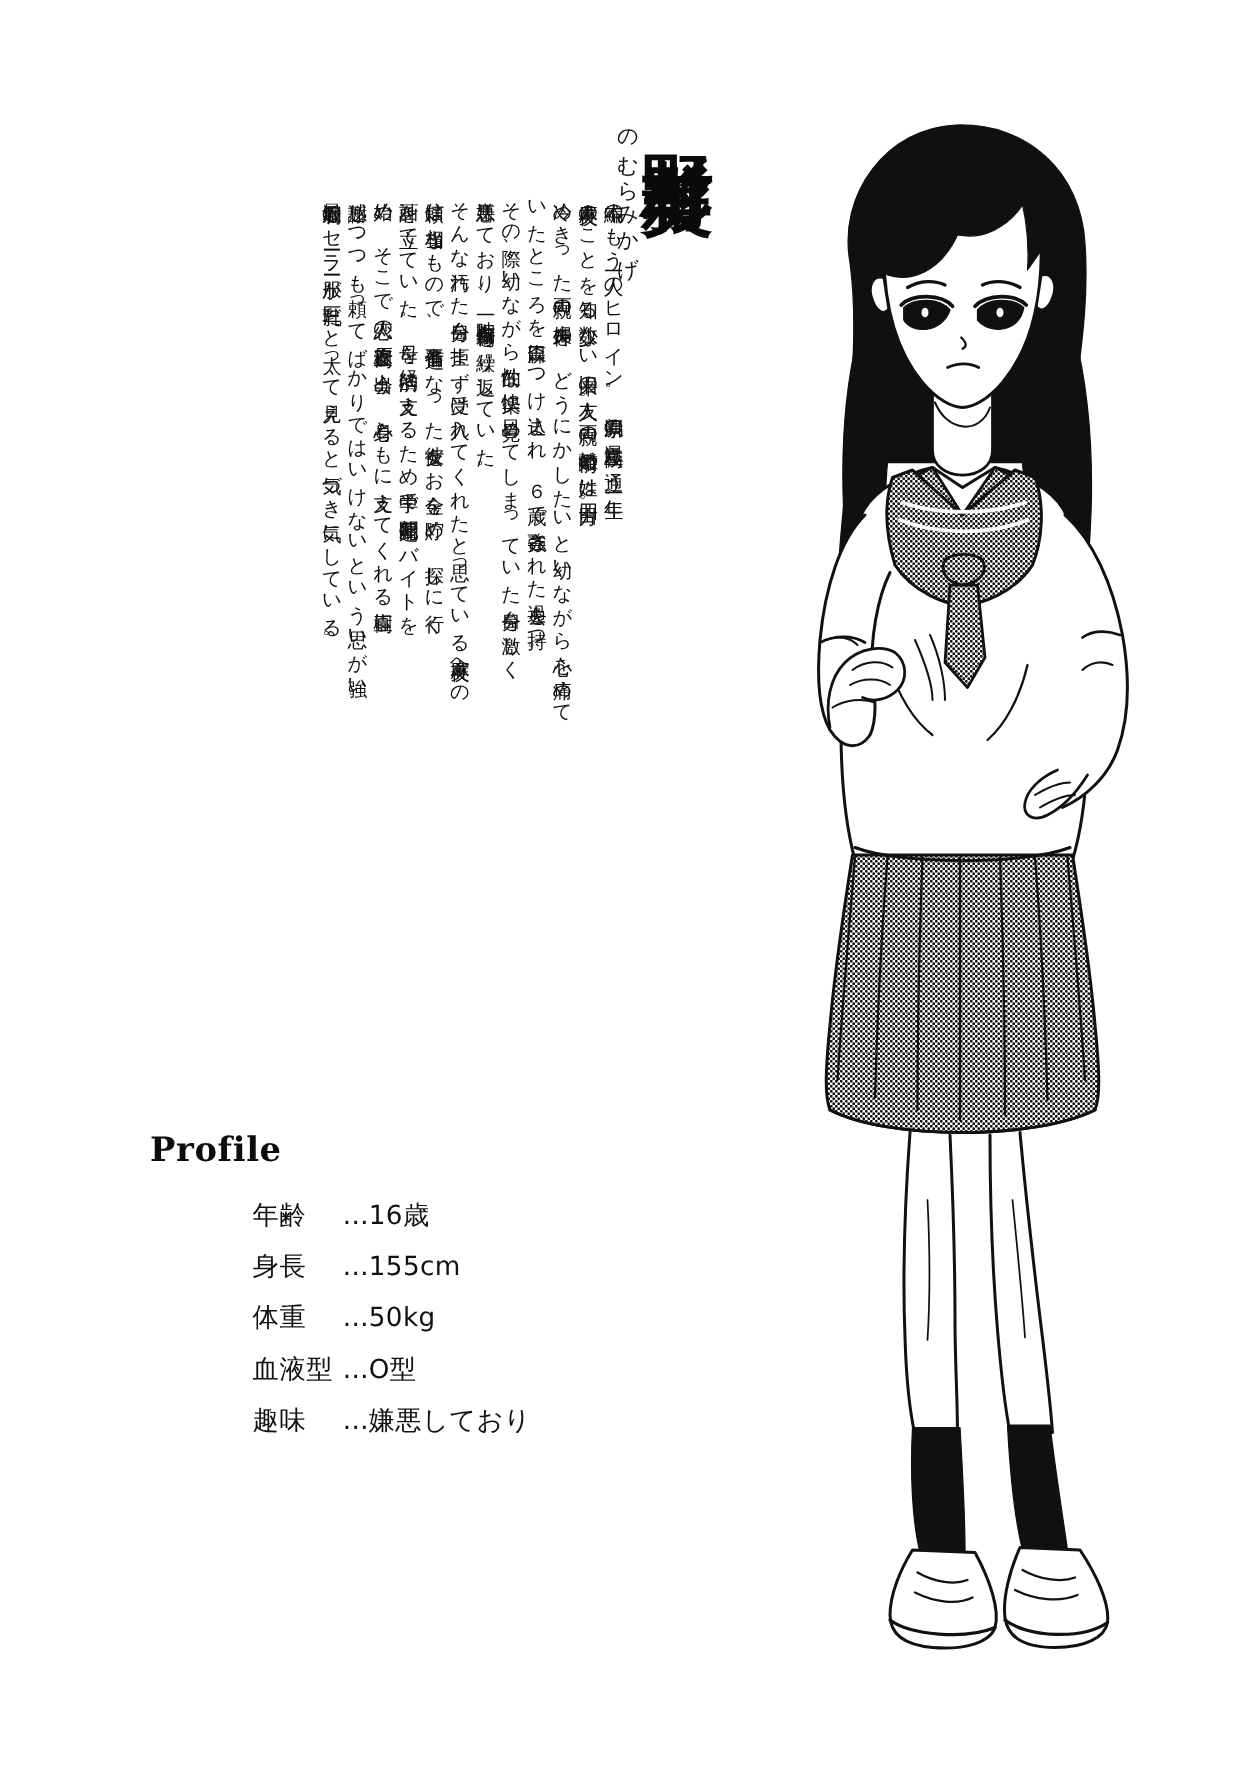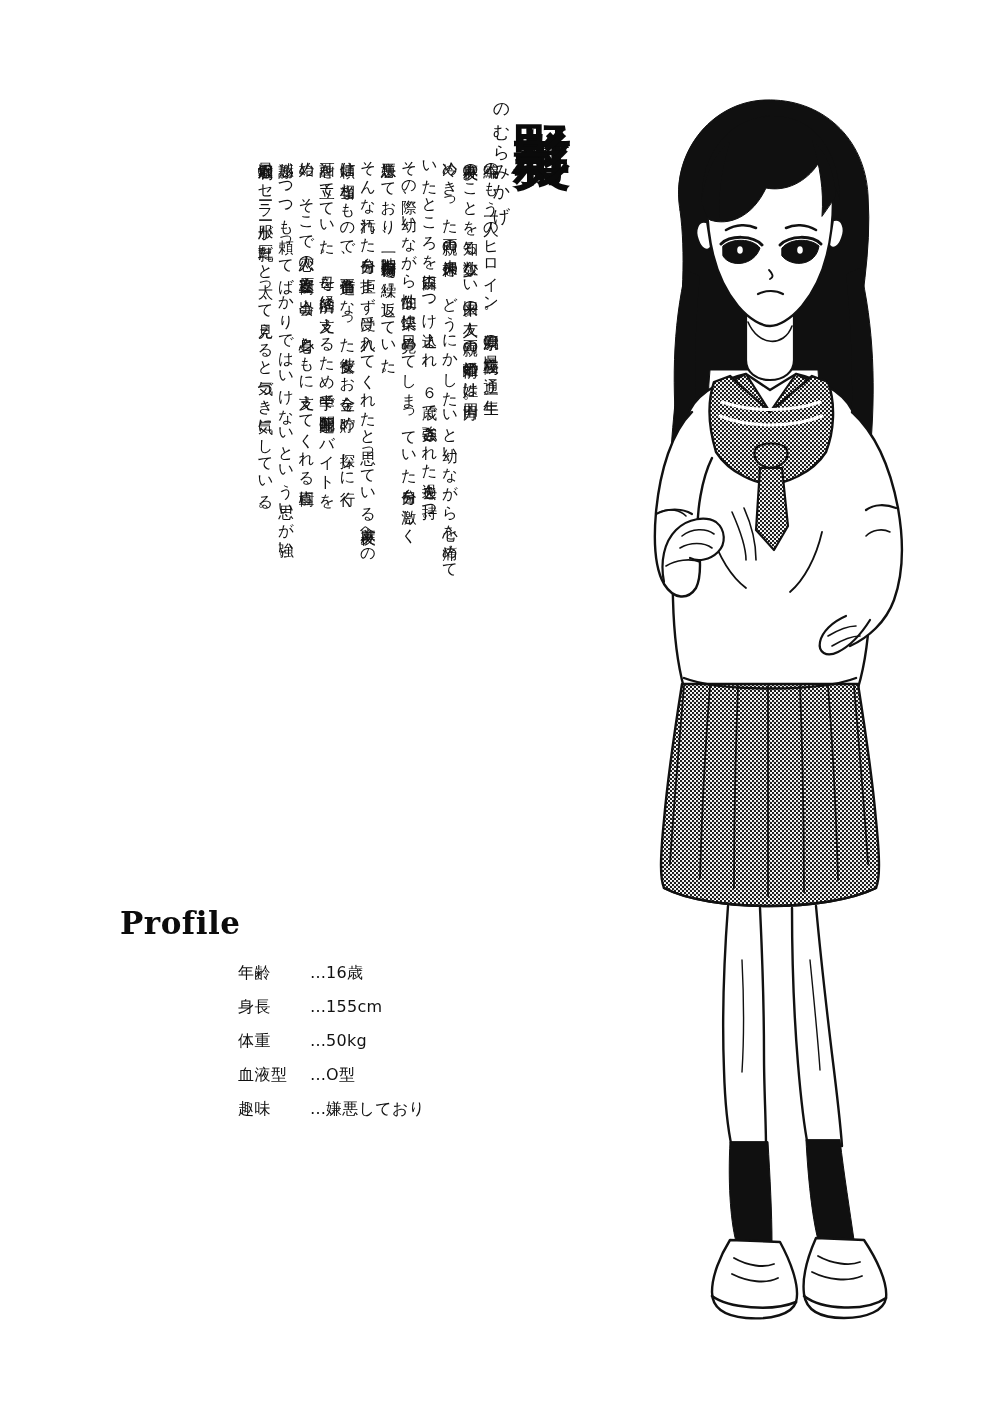--- a/index.html
+++ b/index.html
@@ -79,29 +79,29 @@
   
   #profile {
     position: absolute;
     top: 905px;
     left: 120px;
     width: 380px;
   }
   #profile-title {
     font-family: "DejaVu Serif", "Liberation Serif", serif;
     font-weight: bold;
-    font-size: 31px;
+    font-size: 27px;
     letter-spacing: 0.5px;
     color: #0c0c0c;
     margin: 0 0 22px 0;
   }
   #profile-list {
-    margin-left: 118px;
+    margin-left: 82px;
     font-family: "DejaVu Sans", "Liberation Sans", sans-serif;
-    font-size: 16px;
+    font-size: 21px;
     color: #111111;
   }
   .profile-row {
     display: flex;
     align-items: baseline;
     margin-bottom: 13px;
     white-space: nowrap;
   }
   .profile-label {
     min-width: 72px;

